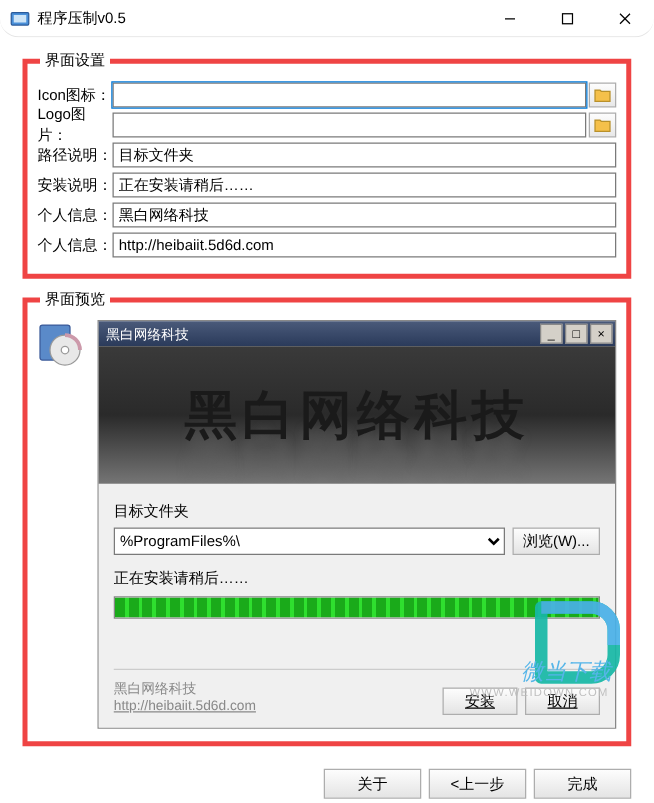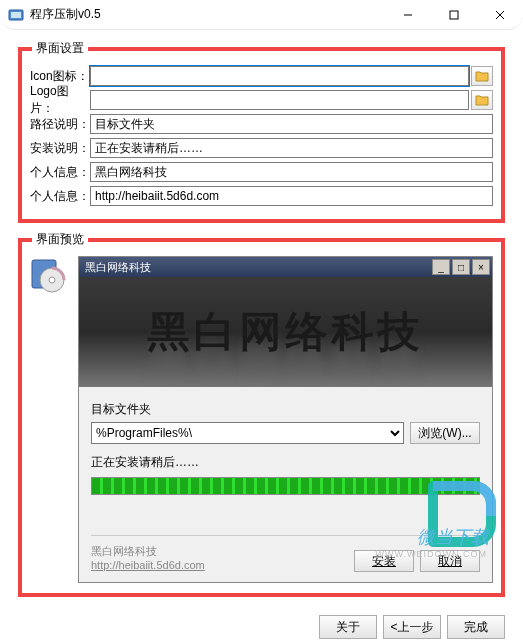--- a/index.html
+++ b/index.html
@@ -30,21 +30,21 @@
 .pw-browse { width: 70px; height: 22px; border: 1px solid #adadad; background: linear-gradient(#fdfdfd,#e4e4e4); font-size:12px; }
 .pw-install-label { font-size: 12px; margin-bottom: 6px; }
 .pw-progress { height: 18px; border: 1px solid #888; background: #fff; margin-bottom: 40px; overflow:hidden; }
 .pw-progress-fill { height: 100%; width: 100%; background: repeating-linear-gradient(90deg, #1aaa1a 0, #1aaa1a 8px, #2fdf2f 8px, #2fdf2f 11px); }
 .pw-footer { border-top: 1px solid #ccc; padding-top: 8px; display: flex; align-items: flex-end; }
 .pw-info { flex:1; font-size: 11px; color: #888; line-height: 14px; }
 .pw-info a { color: #888; text-decoration: underline; }
 .pw-actions { display: flex; gap: 6px; }
 .pw-action-btn { width: 60px; height: 22px; border: 1px solid #adadad; background: linear-gradient(#fdfdfd,#e4e4e4); font-size: 12px; text-decoration: underline; }
 .bottom-bar { display: flex; justify-content: flex-end; gap: 6px; padding: 0 18px; }
-.bottom-btn { width: 58px; height: 24px; border: 1px solid #adadad; background: linear-gradient(#fdfdfd,#e4e4e4); font-size: 12px; }
+.bottom-btn { width: 78px; height: 24px; border: 1px solid #adadad; background: linear-gradient(#fdfdfd,#e4e4e4); font-size: 12px; }
 .watermark { position: absolute; right: 2px; bottom: 38px; pointer-events: none; opacity: 0.92; }
 .wm-logo { width: 76px; height: 76px; }
 .wm-text { font-size: 18px; color: #49b1e8; font-style: italic; font-weight: normal; position: absolute; right: 10px; bottom: 6px; white-space: nowrap; }
 .wm-sub { font-size: 9px; color: #bbb; position: absolute; right: 12px; bottom: -4px; letter-spacing: 1px; }
 </style>
 </head>
 <body>
 
 <div class="titlebar">
   <span class="titlebar-icon">

